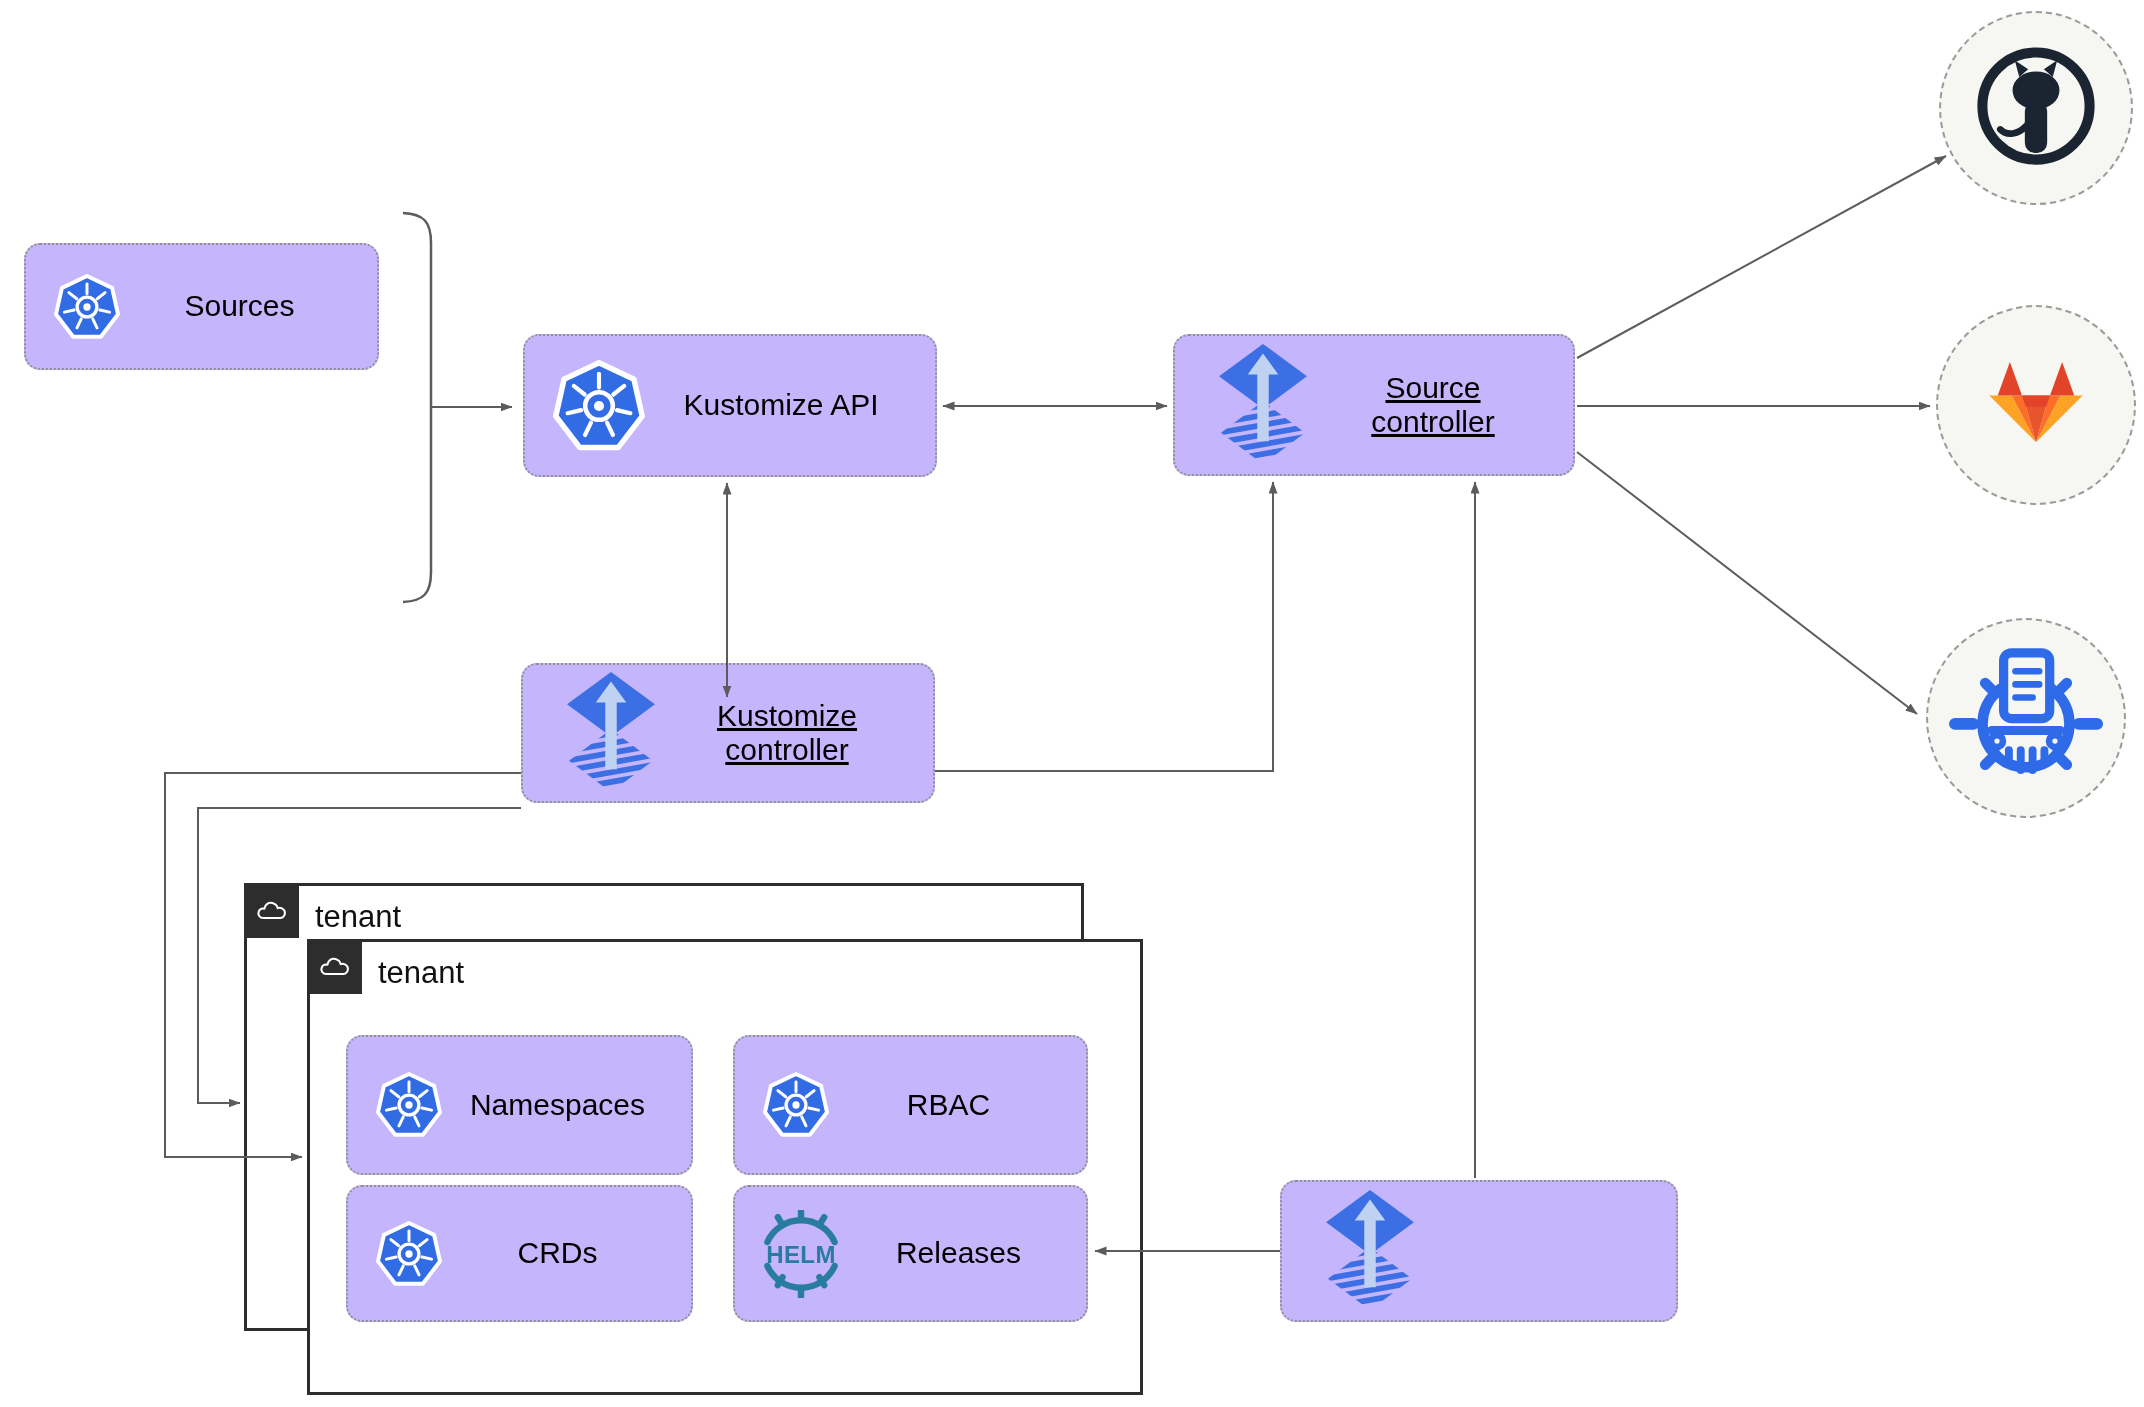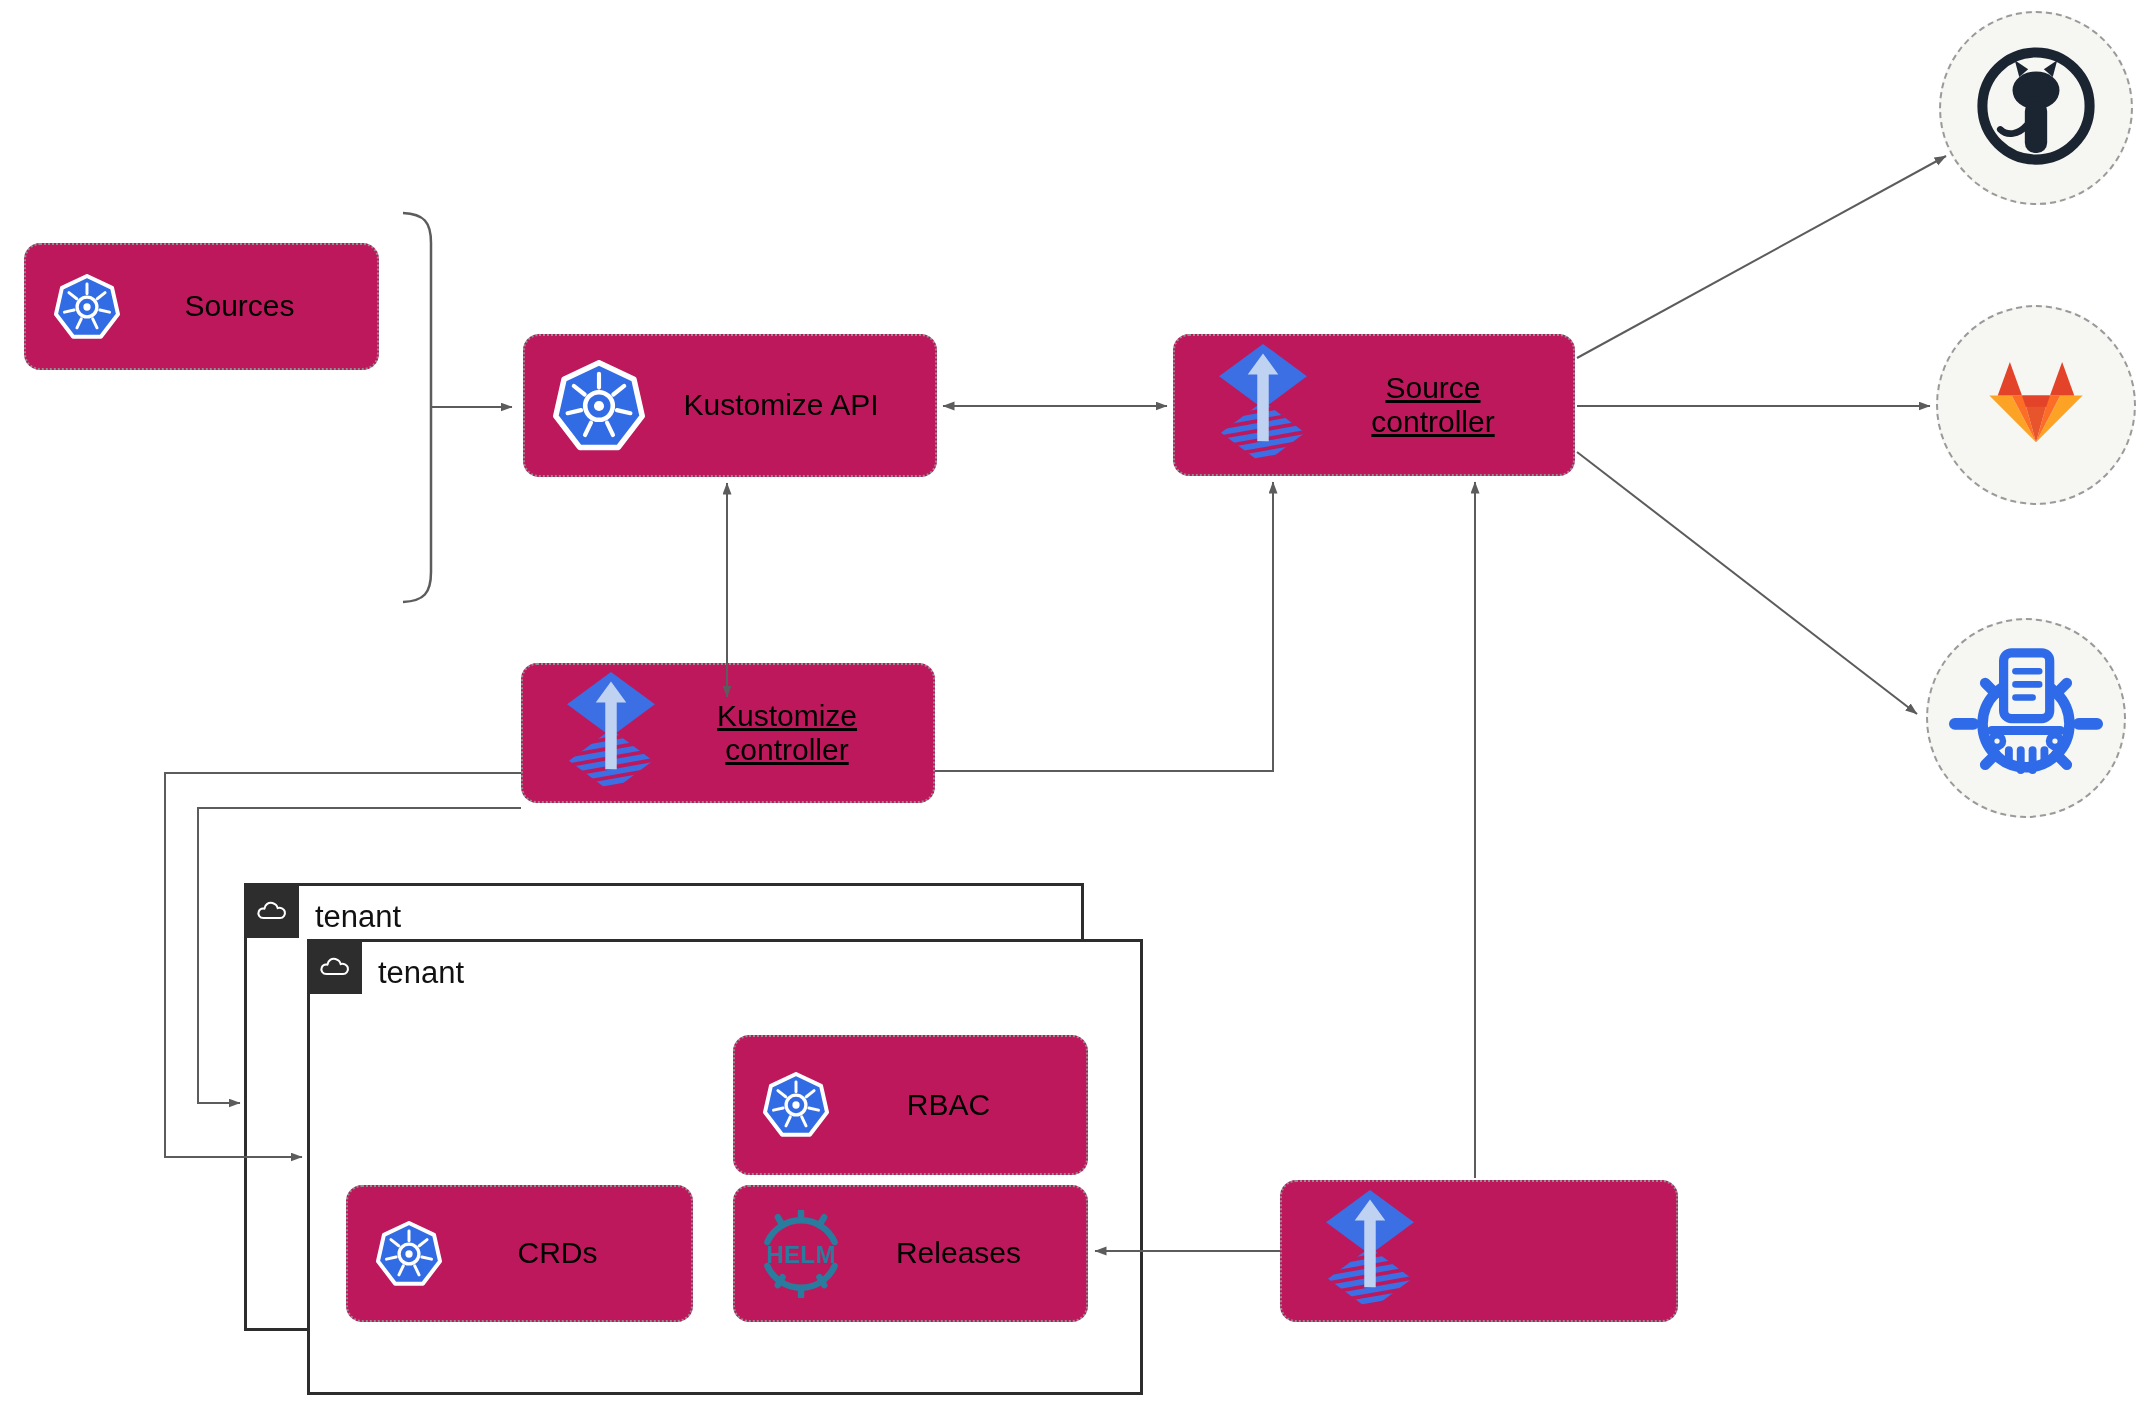--- a/index.html
+++ b/index.html
@@ -1,19 +1,19 @@
 <!DOCTYPE html>
 <html><head>
 <meta charset="utf-8">
 <style>
   html,body{margin:0;padding:0;background:#fff;}
   .page{position:relative;width:2144px;height:1407px;background:#ffffff;
         font-family:"Liberation Sans",sans-serif;overflow:hidden;}
   
-  .pill{position:absolute;display:flex;align-items:center;background:#be185d;
+  .pill{position:absolute;display:flex;align-items:center;background:#c4b5fd;
         border:2px dotted #8F8F8F;border-radius:16px;box-sizing:border-box;
         padding:0 18px 0 28px;z-index:3;}
   .pill .ic{flex:0 0 auto;display:flex;align-items:center;}
   .pill .label{flex:1;text-align:center;font-size:30px;color:#000;line-height:1.15;}
   .pill .label .inner{display:inline-block;max-width:190px;text-decoration:underline;}
   
   .circle{position:absolute;border:2px dashed #9A9A9A;border-radius:50%;background:#F6F6F2;
           display:flex;align-items:center;justify-content:center;box-sizing:border-box;z-index:3;}
   
   .tenant{position:absolute;background:#ffffff;border:3px solid #2D2D2D;box-sizing:border-box;}
@@ -124,20 +124,28 @@
 
   <div class="tenant z2" style="left:307px;top:939px;width:836px;height:456px">
     <span class="tab">
       <svg width="34" height="25" viewBox="0 0 36 26">
           <use href="#i-cloud"></use>
         </svg>
     </span>
     <span class="tlabel">tenant</span>
   </div>
 
+  <div class="pill z4" style="left:346px;top:1035px;width:347px;height:140px">
+    <span class="ic">
+      <svg width="66" height="66" viewBox="0 0 100 100">
+          <use href="#i-k8s"></use>
+        </svg>
+    </span>
+    <span class="label">Namespaces</span>
+  </div>
 
   <div class="pill z4" style="left:733px;top:1035px;width:355px;height:140px">
     <span class="ic">
       <svg width="66" height="66" viewBox="0 0 100 100">
           <use href="#i-k8s"></use>
         </svg>
     </span>
     <span class="label">RBAC</span>
   </div>
 

